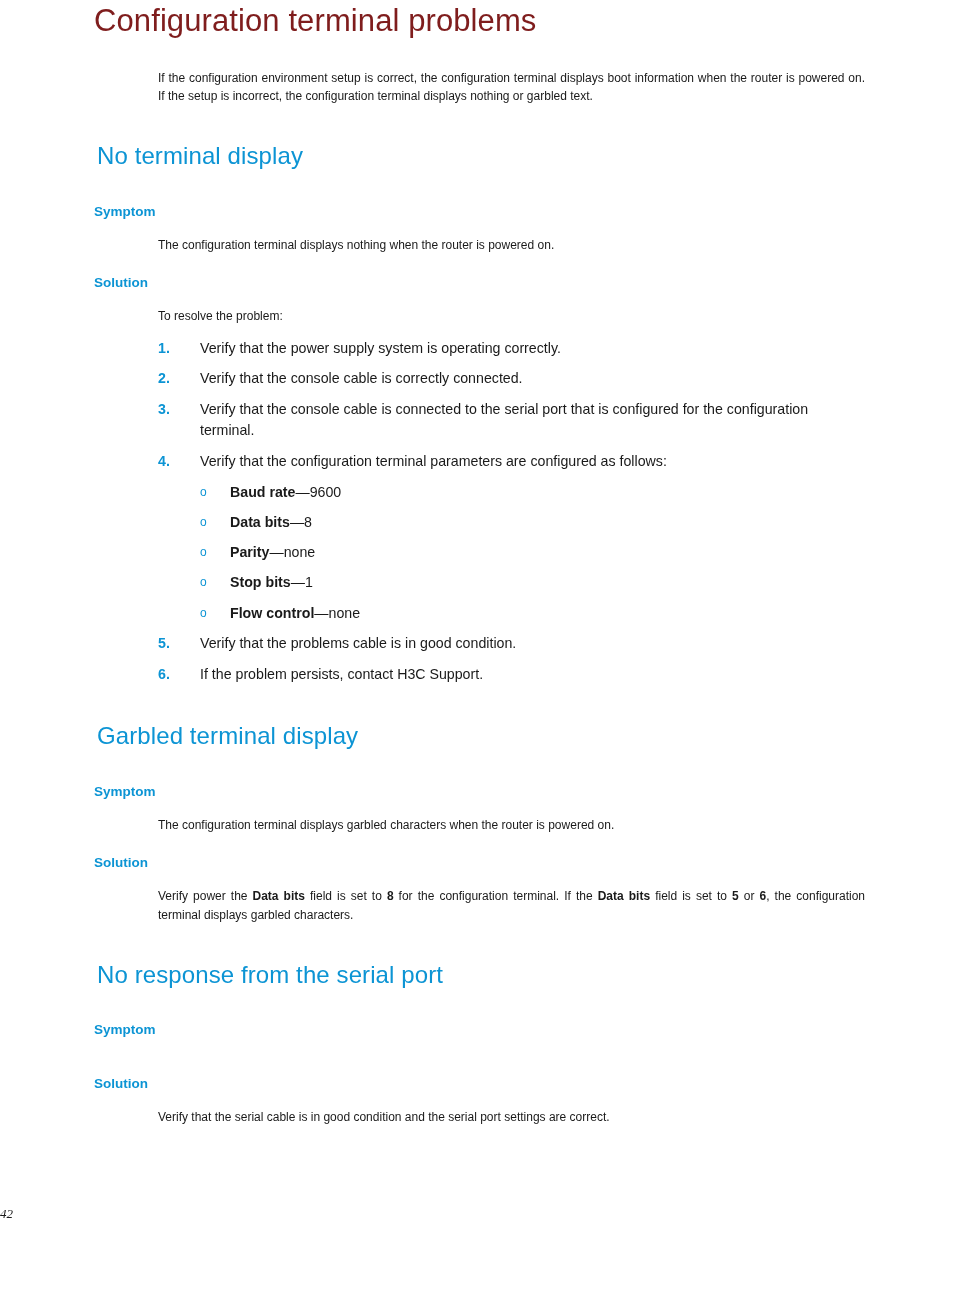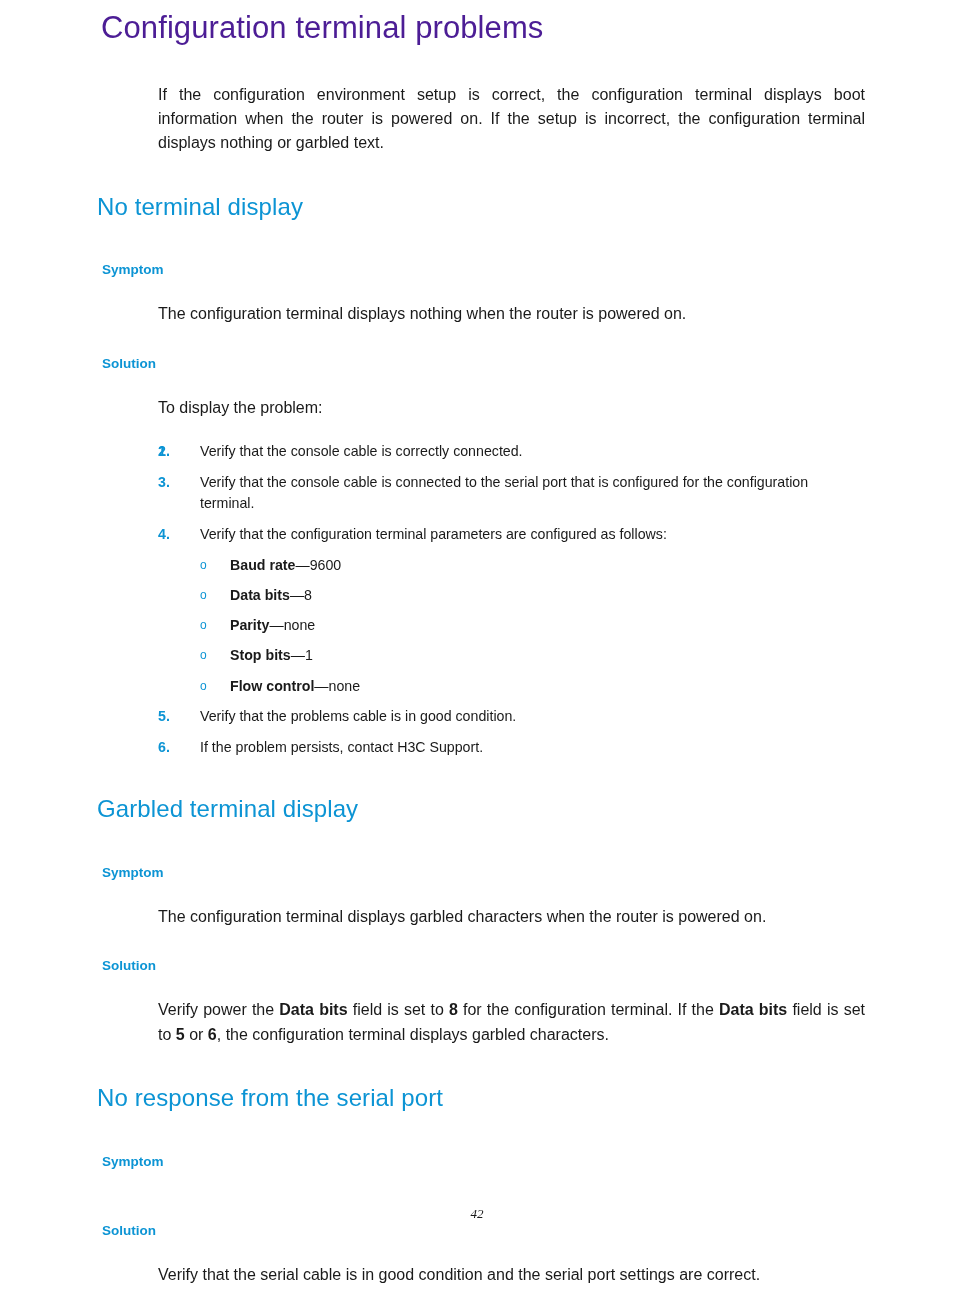--- a/index.html
+++ b/index.html
@@ -24,50 +24,50 @@
     position: absolute;
     left: 90px;
     top: 0;
     width: 775px;
   }
 
   
   h1.h1 {
     font-size: 31px;
     font-weight: 400;
-    color: #4c1d95;
-    margin: 11px;
+    color: #7f1d1d;
+    margin: 4px;
     letter-spacing: 0.1px;
     line-height: 1.12;
   }
   h2.h2 {
     font-size: 24px;
     font-weight: 400;
     color: #0c94d4;
     margin: 7px;
     line-height: 1.15;
     letter-spacing: 0.1px;
   }
   h3.h3 {
     font-size: 13.5px;
     font-weight: bold;
     color: #0c94d4;
-    margin: 12px;
+    margin: 4px;
     line-height: 1.2;
   }
 
   .gap-after-h1 { height: 26px; }
   .gap-before-h2 { height: 30px; }
   .gap-after-h2 { height: 23px; }
   .gap-after-h3 { height: 12px; }
   .gap-before-h3 { height: 17px; }
 
   
   p.body {
-    font-size: 16px;
+    font-size: 12px;
     line-height: 1.52;
     margin: 0;
     color: #1a1a1a;
     text-align: justify;
     padding-left: 68px;
   }
   p.intro { text-align: justify; }
 
   b, .b { font-weight: bold; margin-top: 24px; }
 
@@ -117,21 +117,20 @@
     line-height: 1.5;
   }
   .spacer-12 { height: 12px; }
 
   
   .page-number {
     position: absolute;
     left: 0;
     right: 0;
     top: 1206px;
-    text-align: center;
     font-size: 13px;
     color: #1a1a1a;
     font-family: "Liberation Serif", serif;
     font-style: italic;
   }
 </style>
 </head>
 <body>
 
 <div class="page">
@@ -145,27 +144,28 @@
     <h2 class="h2">No terminal display</h2>
     <div class="gap-after-h2"></div>
 
     <h3 class="h3">Symptom</h3>
     <div class="gap-after-h3"></div>
     <p class="body">The configuration terminal displays nothing when the router is powered on.</p>
 
     <div class="gap-before-h3"></div>
     <h3 class="h3">Solution</h3>
     <div class="gap-after-h3"></div>
-    <p class="body">To display the problem:</p>
+    <p class="body">To resolve the problem:</p>
 
     <div class="spacer-12"></div>
 
     <ol class="numlist">
       <li>
         <span class="marker">1.</span>
+        <span>Verify that the power supply system is operating correctly.</span>
       </li>
       <li>
         <span class="marker">2.</span>
         <span>Verify that the console cable is correctly connected.</span>
       </li>
       <li>
         <span class="marker">3.</span>
         <span>Verify that the console cable is connected to the serial port that is configured for the configuration terminal.</span>
       </li>
       <li>

